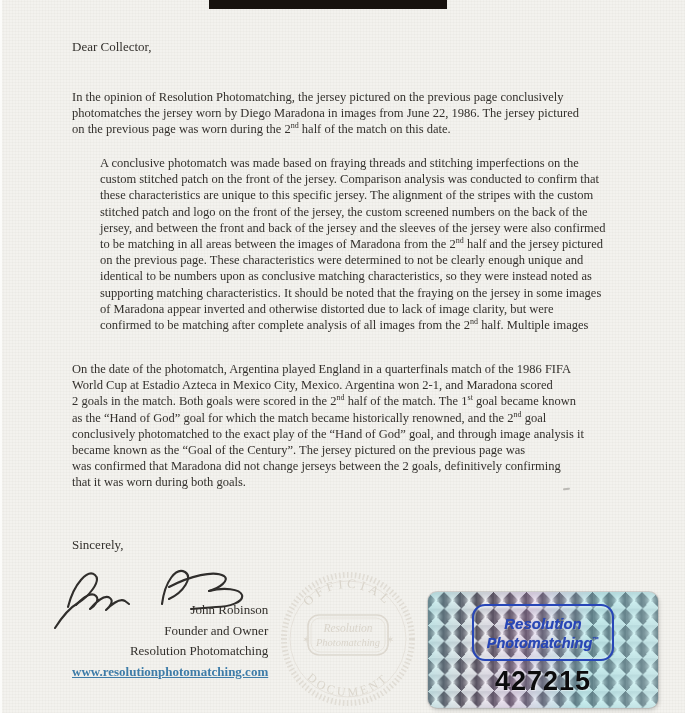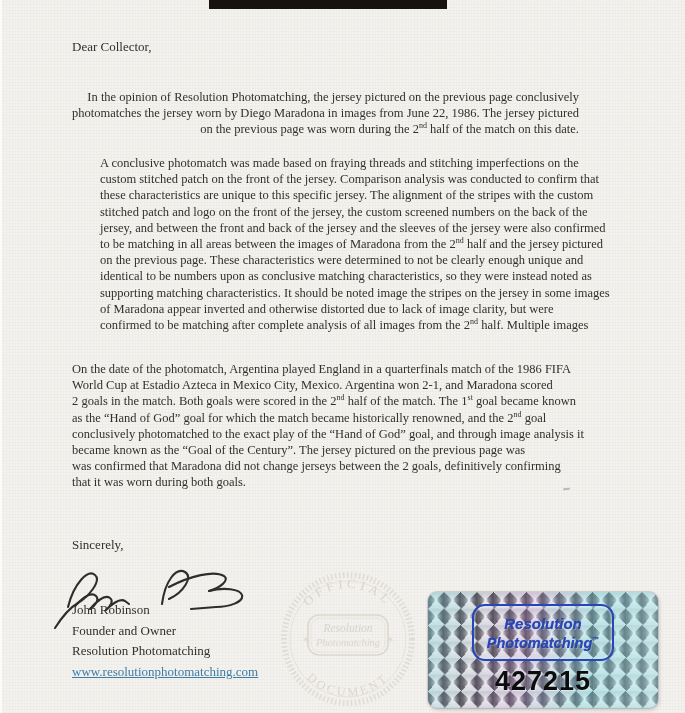--- a/index.html
+++ b/index.html
@@ -10,25 +10,25 @@
       repeating-linear-gradient(0deg, rgba(120,115,100,.035) 0 1px, rgba(0,0,0,0) 1px 3px),
       repeating-linear-gradient(90deg, rgba(120,115,100,.03) 0 1px, rgba(0,0,0,0) 1px 3px);
     font-family:"Liberation Serif", serif;
     color:#33302c;
   }
   .edge-left{position:absolute;left:0;top:0;width:2px;height:713px;background:#fbfbf9;}
   .scan-bar{position:absolute;left:209px;top:0;width:238px;height:9px;background:#17120e;}
   .salutation{position:absolute;left:72px;top:39px;font-size:13px;}
   .para{position:absolute;left:72px;font-size:12.5px;line-height:16.2px;white-space:nowrap;}
   .para sup{font-size:8px;line-height:0;}
-  .p1{top:89px;text-align:right;} .p2{top:155px;margin-left:28px;} .p3{top:361px;}
+  .p1{top:89px;} .p2{top:155px;margin-left:28px;} .p3{top:361px;}
   .closing{position:absolute;left:72px;top:537px;font-size:13px;}
   .sig-svg{position:absolute;left:52px;top:549px;width:212px;height:80px;}
-  .signer{position:absolute;left:72px;top:600px;font-size:13px;line-height:20.6px;}
-  .link{color:#3e7ca8;text-decoration:underline;cursor:pointer;}
+  .signer{position:absolute;left:72px;top:600px;font-size:13px;line-height:20.6px;text-align:right;}
+  .link{color:#3e7ca8;text-decoration:underline;cursor:pointer;font-weight:bold;}
   .seal{position:absolute;left:277px;top:568px;width:142px;height:142px;opacity:.95;}
   .speck{position:absolute;left:563px;top:488px;width:7px;height:2px;background:rgba(90,85,80,.35);border-radius:1px;transform:rotate(-8deg);}
   .holo{
     position:absolute;left:428px;top:592px;width:230px;height:116px;border-radius:9px;overflow:hidden;
     background-color:#b9bcc2;
     background-image:
       linear-gradient(100deg, rgba(150,235,235,.42) 0%, rgba(225,228,235,.18) 22%, rgba(232,190,238,.30) 42%, rgba(150,238,238,.42) 68%, rgba(185,242,242,.48) 100%),
       radial-gradient(circle at 50% 50%, rgba(255,255,255,.95) 0px, rgba(255,255,255,.35) 3px, rgba(255,255,255,0) 7px),
       conic-gradient(from 45deg at 50% 50%, #37313f 0 25%, #d9dcdf 25% 50%, #4a4350 50% 75%, #c6cacf 75% 100%);
     background-size:100% 100%, 16.5px 16.5px, 16.5px 16.5px;
@@ -69,21 +69,21 @@
 
   <div class="para p2">
     <div>A conclusive photomatch was made based on fraying threads and stitching imperfections on the</div>
     <div>custom stitched patch on the front of the jersey. Comparison analysis was conducted to confirm that</div>
     <div>these characteristics are unique to this specific jersey. The alignment of the stripes with the custom</div>
     <div>stitched patch and logo on the front of the jersey, the custom screened numbers on the back of the</div>
     <div>jersey, and between the front and back of the jersey and the sleeves of the jersey were also confirmed</div>
     <div>to be matching in all areas between the images of Maradona from the 2<sup>nd</sup> half and the jersey pictured</div>
     <div>on the previous page. These characteristics were determined to not be clearly enough unique and</div>
     <div>identical to be numbers upon as conclusive matching characteristics, so they were instead noted as</div>
-    <div>supporting matching characteristics. It should be noted image the stripes on the jersey in some images</div>
+    <div>supporting matching characteristics. It should be noted that the fraying on the jersey in some images</div>
     <div>of Maradona appear inverted and otherwise distorted due to lack of image clarity, but were</div>
     <div>confirmed to be matching after complete analysis of all images from the 2<sup>nd</sup> half. Multiple images</div>
   </div>
 
   <div class="para p3">
     <div>On the date of the photomatch, Argentina played England in a quarterfinals match of the 1986 FIFA</div>
     <div>World Cup at Estadio Azteca in Mexico City, Mexico. Argentina won 2-1, and Maradona scored</div>
     <div>2 goals in the match. Both goals were scored in the 2<sup>nd</sup> half of the match. The 1<sup>st</sup> goal became known</div>
     <div>as the “Hand of God” goal for which the match became historically renowned, and the 2<sup>nd</sup> goal</div>
     <div>conclusively photomatched to the exact play of the “Hand of God” goal, and through image analysis it</div>

